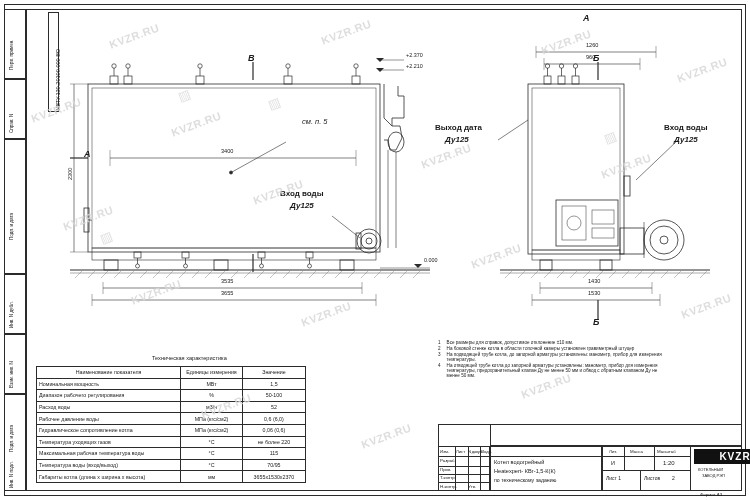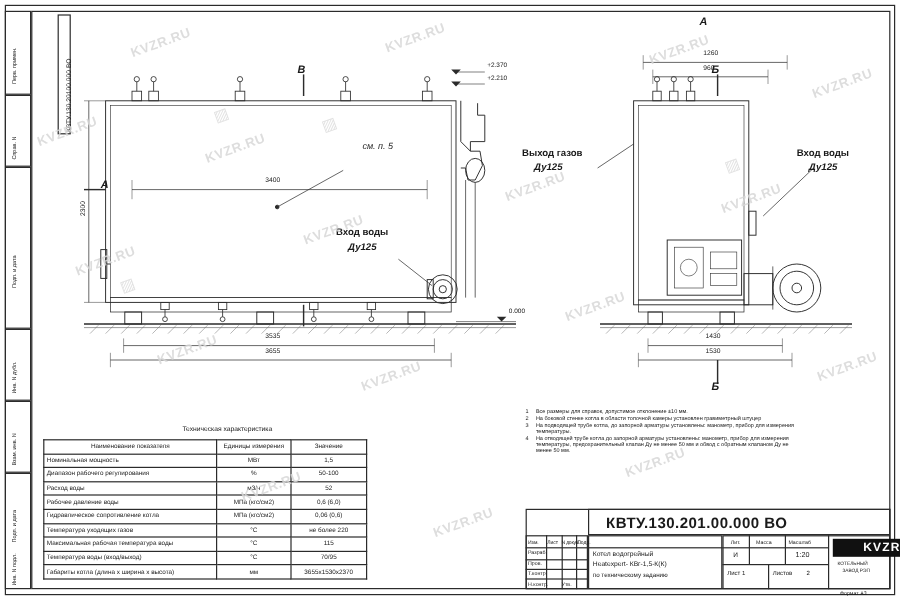--- a/index.html
+++ b/index.html
@@ -270,21 +270,21 @@
   <div class="lbl" style="left:68px; top:180px; transform:rotate(-90deg); transform-origin:0 0; font-size:5.6px;">2300</div>
   <div class="lbl" style="left:221px; top:149px; font-size:5.6px;">3400</div>
   <div class="lbl" style="left:221px; top:279px; font-size:5.6px;">3535</div>
   <div class="lbl" style="left:221px; top:291px; font-size:5.6px;">3655</div>
 
   <div class="lbl" style="left:586px; top:43px; font-size:5.6px;">1260</div>
   <div class="lbl" style="left:586px; top:55px; font-size:5.6px;">960</div>
   <div class="lbl" style="left:588px; top:279px; font-size:5.6px;">1430</div>
   <div class="lbl" style="left:588px; top:291px; font-size:5.6px;">1530</div>
 
-  <div class="lbl b" style="left:435px; top:124px; font-size:8px;">Выход газов</div>
+  <div class="lbl b" style="left:435px; top:124px; font-size:8px;">Выход дата</div>
   <div class="lbl lbl-i b" style="left:445px; top:136px; font-size:8px;">Ду125</div>
 
   <div class="lbl b" style="left:280px; top:190px; font-size:8px;">Вход воды</div>
   <div class="lbl lbl-i b" style="left:290px; top:202px; font-size:8px;">Ду125</div>
 
   <div class="lbl b" style="left:664px; top:124px; font-size:8px;">Вход воды</div>
   <div class="lbl lbl-i b" style="left:674px; top:136px; font-size:8px;">Ду125</div>
 
   <div style="position:absolute; left:438px; top:340px; width:300px;">
     <div style="position:relative; display:flex; gap:6px; margin-bottom:1px;">
@@ -360,21 +360,20 @@
       <td>Габариты котла (длина х ширина х высота)</td>
       <td class="c">мм</td>
       <td class="c">3655х1530х2370</td>
     </tr>
   </tbody>
     </table>
 
   <div class="tb" style="left:438px; top:424px; width:304px; height:67px;"></div>
 
   <div class="tb" style="left:490px; top:424px; width:252px; height:22px;"></div>
-  <div class="tbl-txt big" style="left:505px; top:429px;">КВТУ.130.201.00.000 ВО</div>
 
   <div class="tb" style="left:438px; top:446px; width:52px; height:45px;"></div>
   <div class="tb" style="left:490px; top:446px; width:112px; height:45px;"></div>
   <div class="tb" style="left:602px; top:446px; width:140px; height:45px;"></div>
 
   <div class="ln h" style="left:438px; top:456px; width:164px;"></div>
   <div class="ln h" style="left:438px; top:466px; width:52px;"></div>
   <div class="ln h" style="left:438px; top:474px; width:52px;"></div>
   <div class="ln h" style="left:438px; top:482px; width:52px;"></div>
   <div class="ln v" style="left:455px; top:446px; height:45px;"></div>

